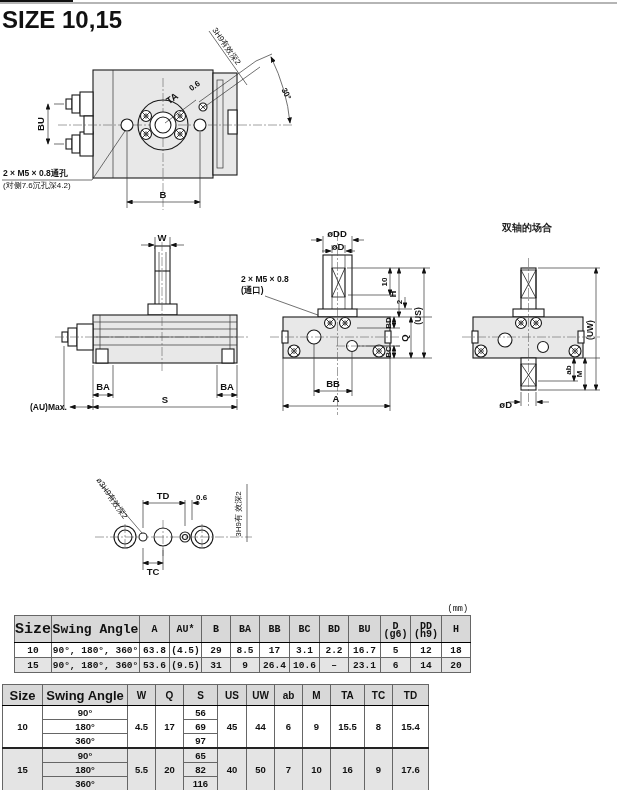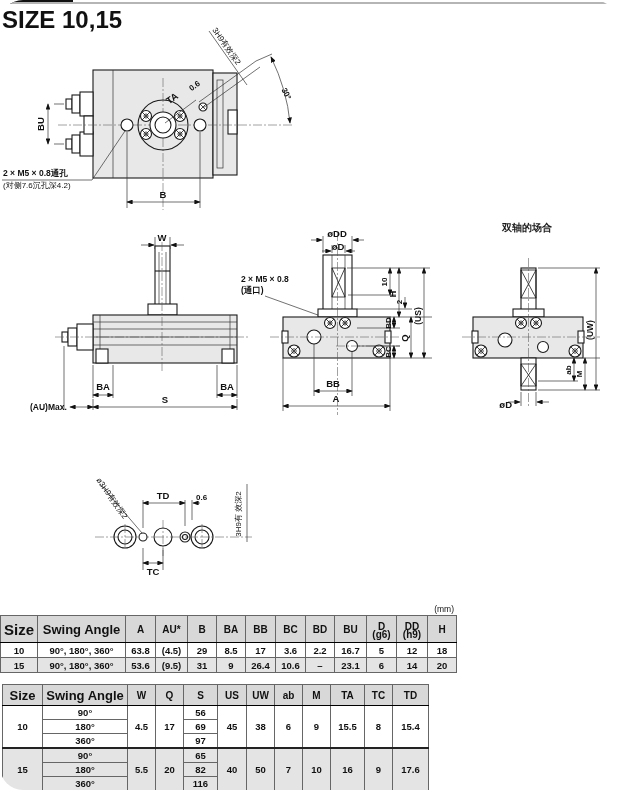--- a/index.html
+++ b/index.html
@@ -1,17 +1,17 @@
 <!DOCTYPE html>
 <html><head>
 <meta charset="utf-8">
 <style>
   html,body{margin:0;padding:0;background:#fff;}
   .page{position:relative;width:617px;height:790px;background:#fff;overflow:hidden;
-        font-family:"Liberation Sans","DejaVu Sans",sans-serif;color:#111;border-radius:23px;}
+        font-family:"Liberation Sans","DejaVu Sans",sans-serif;color:#111;}
   .topbar-black{position:absolute;left:0;top:0;width:73px;height:4px;background:#111;}
   .topbar-gray{position:absolute;left:0;top:2px;width:617px;height:2px;background:#b5b5b5;}
   .title{position:absolute;left:2px;top:6px;font-size:24px;font-weight:600;letter-spacing:0;color:#111;}
   svg{position:absolute;left:0;top:0;}
   
   .o  {stroke:#1a1a1a;stroke-width:1.1;fill:none;}
   .of {stroke:#1a1a1a;stroke-width:1.1;fill:#e8e8e8;}
   .ow {stroke:#1a1a1a;stroke-width:1.1;fill:#fff;}
   .t  {stroke:#333;stroke-width:0.7;fill:none;}
   .cl {stroke:#555;stroke-width:0.55;fill:none;stroke-dasharray:9 2 2 2;}
@@ -342,21 +342,21 @@
       <line class="t" x1="163" y1="548" x2="163" y2="570"></line>
       <line class="t" x1="143" y1="563" x2="163" y2="563" marker-start="url(#ah)" marker-end="url(#ah)"></line>
       <text class="dL" x="153" y="575" text-anchor="middle">TC</text>
       <line class="t" x1="100" y1="484" x2="142" y2="533"></line>
       <text class="dC" x="96" y="480" transform="rotate(55 96 480)">ø3H9有效深2</text>
       <line class="t" x1="247" y1="484" x2="247" y2="542"></line>
       <text class="dC" x="241" y="514" text-anchor="middle" transform="rotate(-90 241 514)">3H9有 效深2</text>
     </g>
   </svg>
 
-  <div class="tblwrap" style="left:0;top:604px;width:456px;">
+  <div class="tblwrap" style="left:14px;top:604px;width:456px;font-family:Liberation Mono, monospace;">
     <div class="unit">(mm)</div>
     <table class="dtab t1">
       <colgroup>
         <col style="width:37px">
           <col style="width:88px">
           <col style="width:30px">
           <col style="width:32px">
         <col style="width:29px">
           <col style="width:29px">
           <col style="width:30px">
@@ -386,21 +386,21 @@
       </thead>
       <tbody>
         <tr>
           <td>10</td>
           <td>90°, 180°, 360°</td>
           <td>63.8</td>
           <td>(4.5)</td>
           <td>29</td>
           <td>8.5</td>
           <td>17</td>
-          <td>3.6</td>
+          <td>3.1</td>
           <td>2.2</td>
           <td>16.7</td>
           <td>5</td>
           <td>12</td>
           <td>18</td>
         </tr>
         <tr class="alt">
           <td>15</td>
           <td>90°, 180°, 360°</td>
           <td>53.6</td>
@@ -452,21 +452,21 @@
         </tr>
       </thead>
       <tbody class="g10">
         <tr>
           <td rowspan="3">10</td>
           <td>90°</td>
           <td rowspan="3">4.5</td>
           <td rowspan="3">17</td>
           <td>56</td>
           <td rowspan="3">45</td>
-          <td rowspan="3">38</td>
+          <td rowspan="3">44</td>
           <td rowspan="3">6</td>
           <td rowspan="3">9</td>
           <td rowspan="3">15.5</td>
           <td rowspan="3">8</td>
           <td rowspan="3">15.4</td>
         </tr>
         <tr>
           <td>180°</td>
           <td>69</td>
         </tr>

